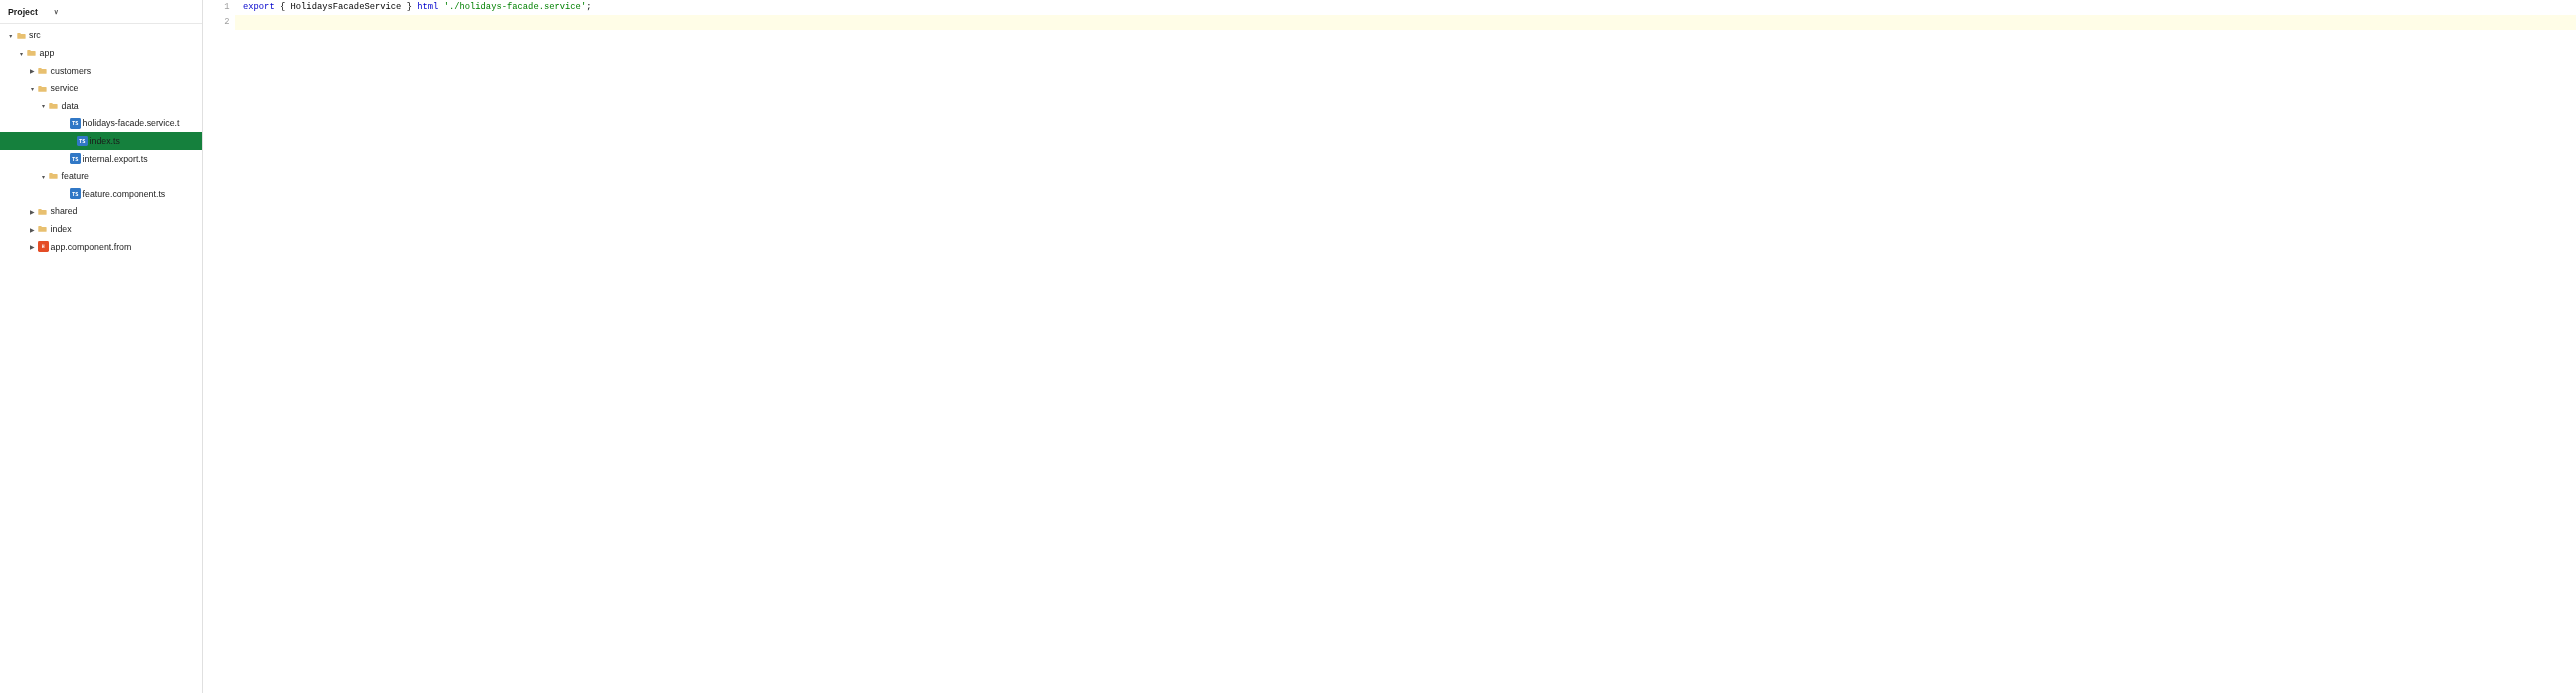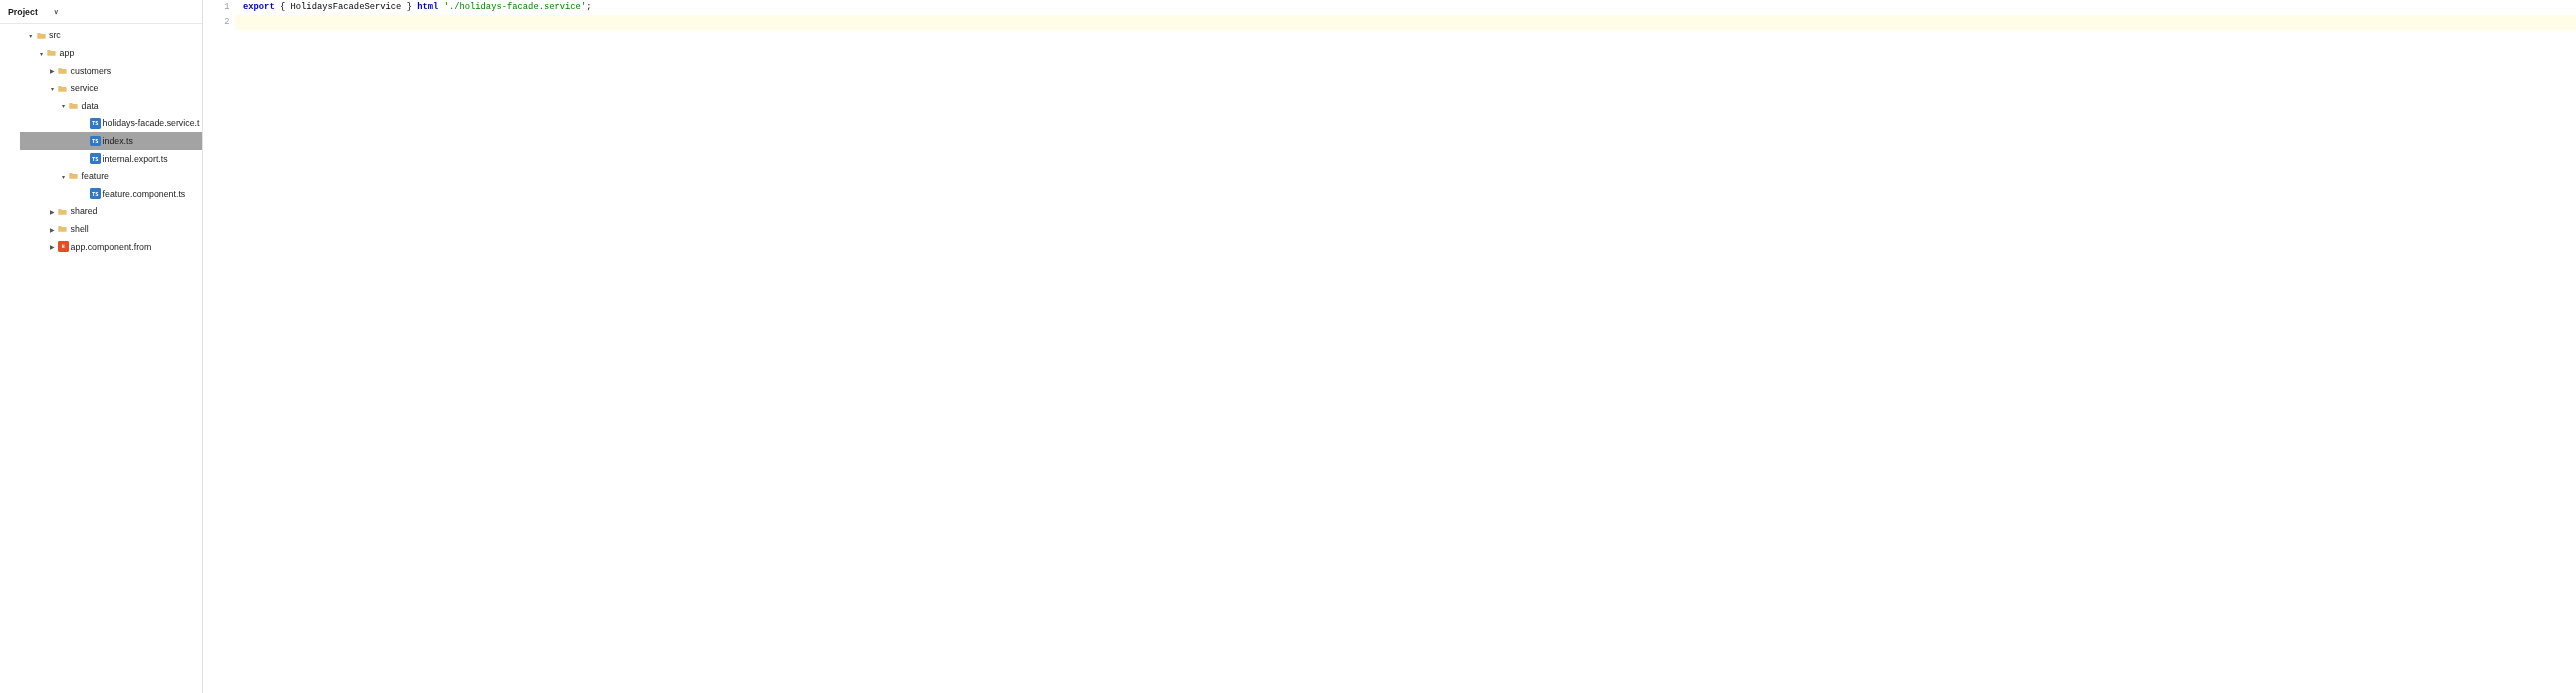--- a/index.html
+++ b/index.html
@@ -54,35 +54,35 @@
     .chevron-down {
       display: inline-block;
       font-size: 6.8px;
       color: #555;
     }
 
     .sidebar-tree {
       flex: 1;
       overflow-y: auto;
       padding: 2.7px 0;
-      margin-left: 20px;
     }
 
     .tree-item {
       display: flex;
       align-items: center;
       height: 17.6px;
       padding-right: 5.4px;
       cursor: pointer;
       user-select: none;
       white-space: nowrap;
     }
 
     .tree-item.selected {
-      background: #a3a3a3;
+      background: #15803d;
+      padding-left: 7px;
     }
 
     .tree-item .indent {
       display: inline-block;
       flex-shrink: 0;
     }
 
     .tree-item .toggle {
       display: inline-flex;
       align-items: center;
@@ -217,21 +217,21 @@
       line-height: 15px;
       padding-left: 8px;
       white-space: pre;
     }
 
     .code-line.highlighted {
       background: #fffde7;
     }
 
     
-    .kw { color: #0000cc; font-weight: bold; }
+    .kw { color: #0000cc; font-weight: normal; }
     .str { color: #008000; }
   </style>
 </head>
 <body>
 
 <div class="container">
 
   <div class="sidebar">
     <div class="sidebar-header">
       <span class="sidebar-header-title">Project</span>
@@ -345,21 +345,21 @@
       </div>
 
       <div class="tree-item">
         <span class="indent" style="width:27px"></span>
         <span class="toggle collapsed"></span>
         <span class="folder-icon">
           <svg viewBox="0 0 16 16" fill="none" xmlns="http://www.w3.org/2000/svg">
             <path d="M1.5 3.5h4l1 1.5h7a1 1 0 0 1 1 1v6a1 1 0 0 1-1 1h-12a1 1 0 0 1-1-1v-7.5a1 1 0 0 1 1-1z" fill="#e8c070" stroke="none"></path>
           </svg>
         </span>
-        <span class="item-label">shell</span>
+        <span class="item-label">index</span>
       </div>
 
       <div class="tree-item">
         <span class="indent" style="width:27px"></span>
         <span class="toggle collapsed"></span>
         <span class="html-badge">H</span>
         <span class="item-label">app.component.from</span>
       </div>
 
     </div>

